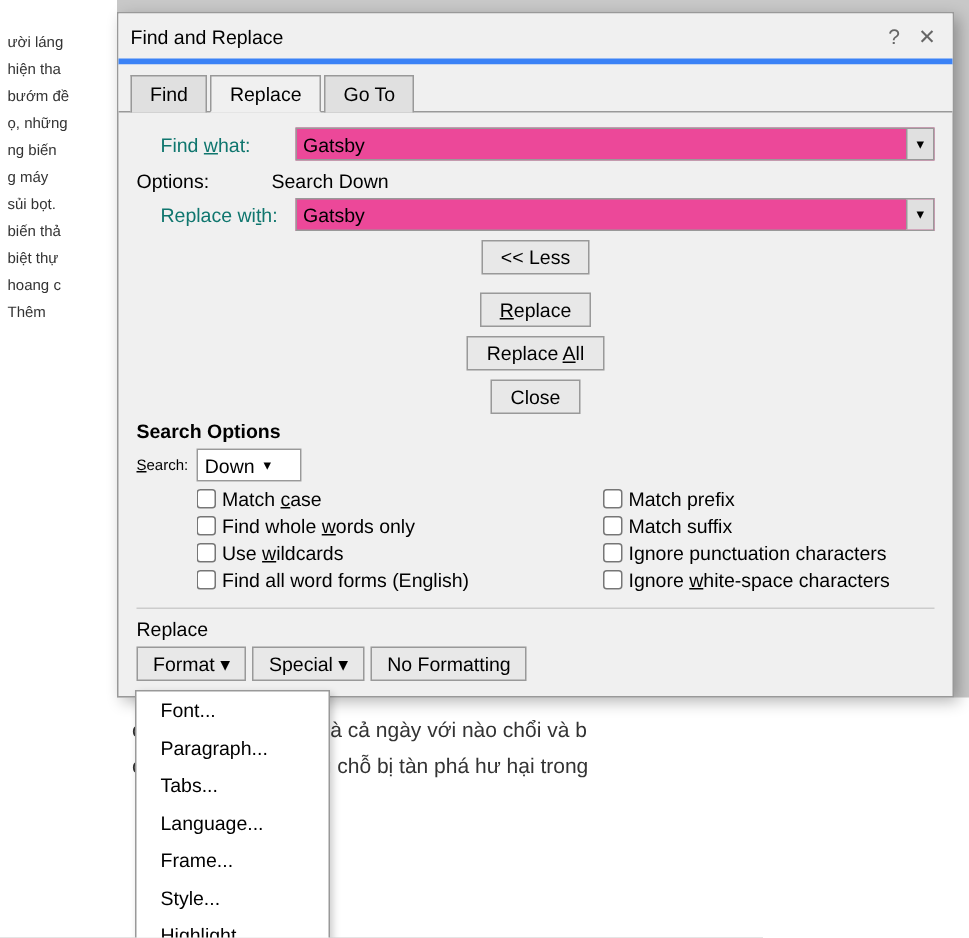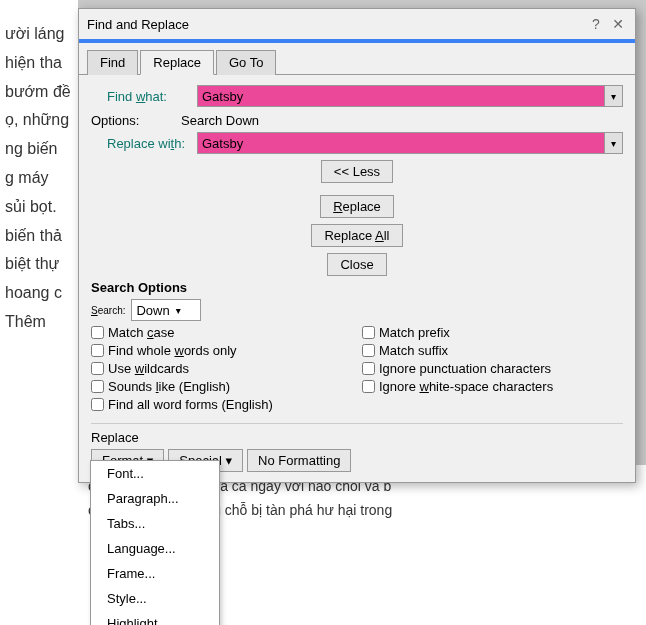--- a/index.html
+++ b/index.html
@@ -222,20 +222,21 @@
       display: flex;
       align-items: center;
       gap: 2px;
     }
 
     .checkbox-row {
       display: flex;
       align-items: center;
       margin-bottom: 3px;
       font-size: 13px;
+      margin-left: 40px;
     }
 
     .checkbox-row input[type="checkbox"] {
       margin-right: 4px;
       width: 13px;
       height: 13px;
     }
 
     
     .replace-section {
@@ -289,21 +290,21 @@
     .bg-left {
       position: absolute;
       left: 0;
       top: 0;
       width: 78px;
       height: 625px;
       background: white;
       padding: 20px 5px;
       overflow: hidden;
       line-height: 1.8;
-      font-size: 16px;
+      font-size: 10px;
       color: #333;
     }
 
     
     .bg-bottom {
       position: absolute;
       bottom: 0;
       left: 78px;
       right: 0;
       height: 160px;
@@ -416,24 +417,20 @@
         <div class="checkbox-row">
           <input type="checkbox" style="">
           <span>Find whole <span class="underline">w</span>ords only</span>
         </div>
         <div class="checkbox-row">
           <input type="checkbox" style="">
           <span>Use <span class="underline">w</span>ildcards</span>
         </div>
         <div class="checkbox-row">
           <input type="checkbox" style="">
-          <span>Sounds <span class="underline">l</span>ike (English)</span>
-        </div>
-        <div class="checkbox-row">
-          <input type="checkbox" style="">
           <span>Find all word forms (English)</span>
         </div>
       </div>
 
       <div>
         <div class="checkbox-row">
           <input type="checkbox" style="">
           <span>Match prefix</span>
         </div>
         <div class="checkbox-row">

